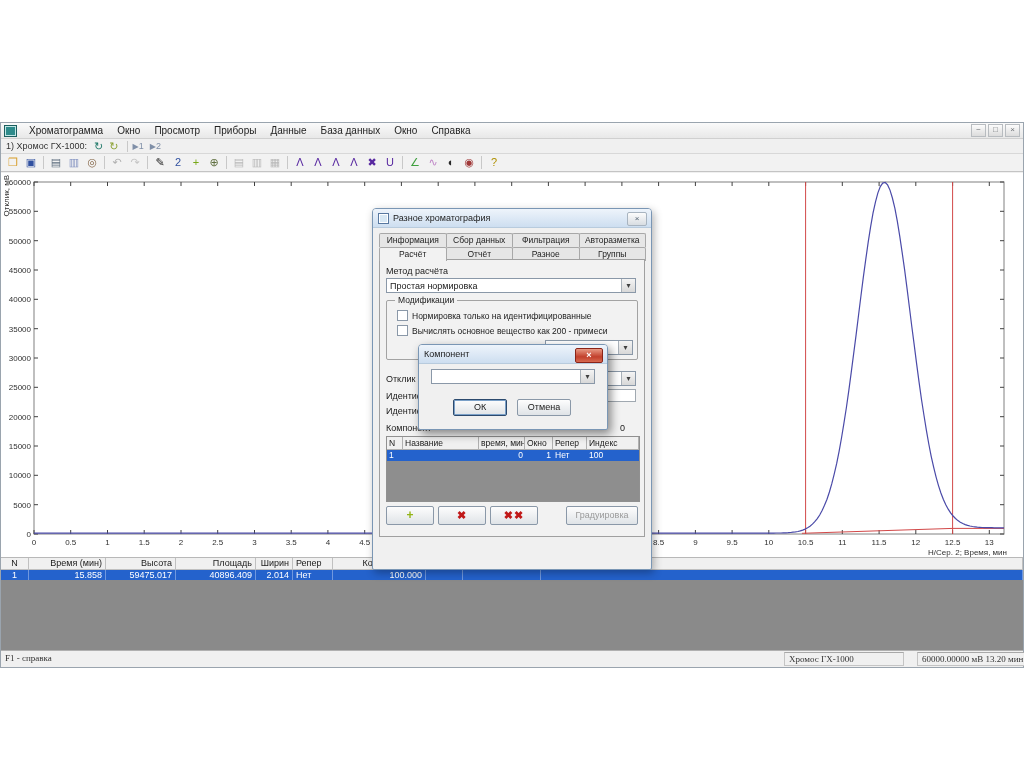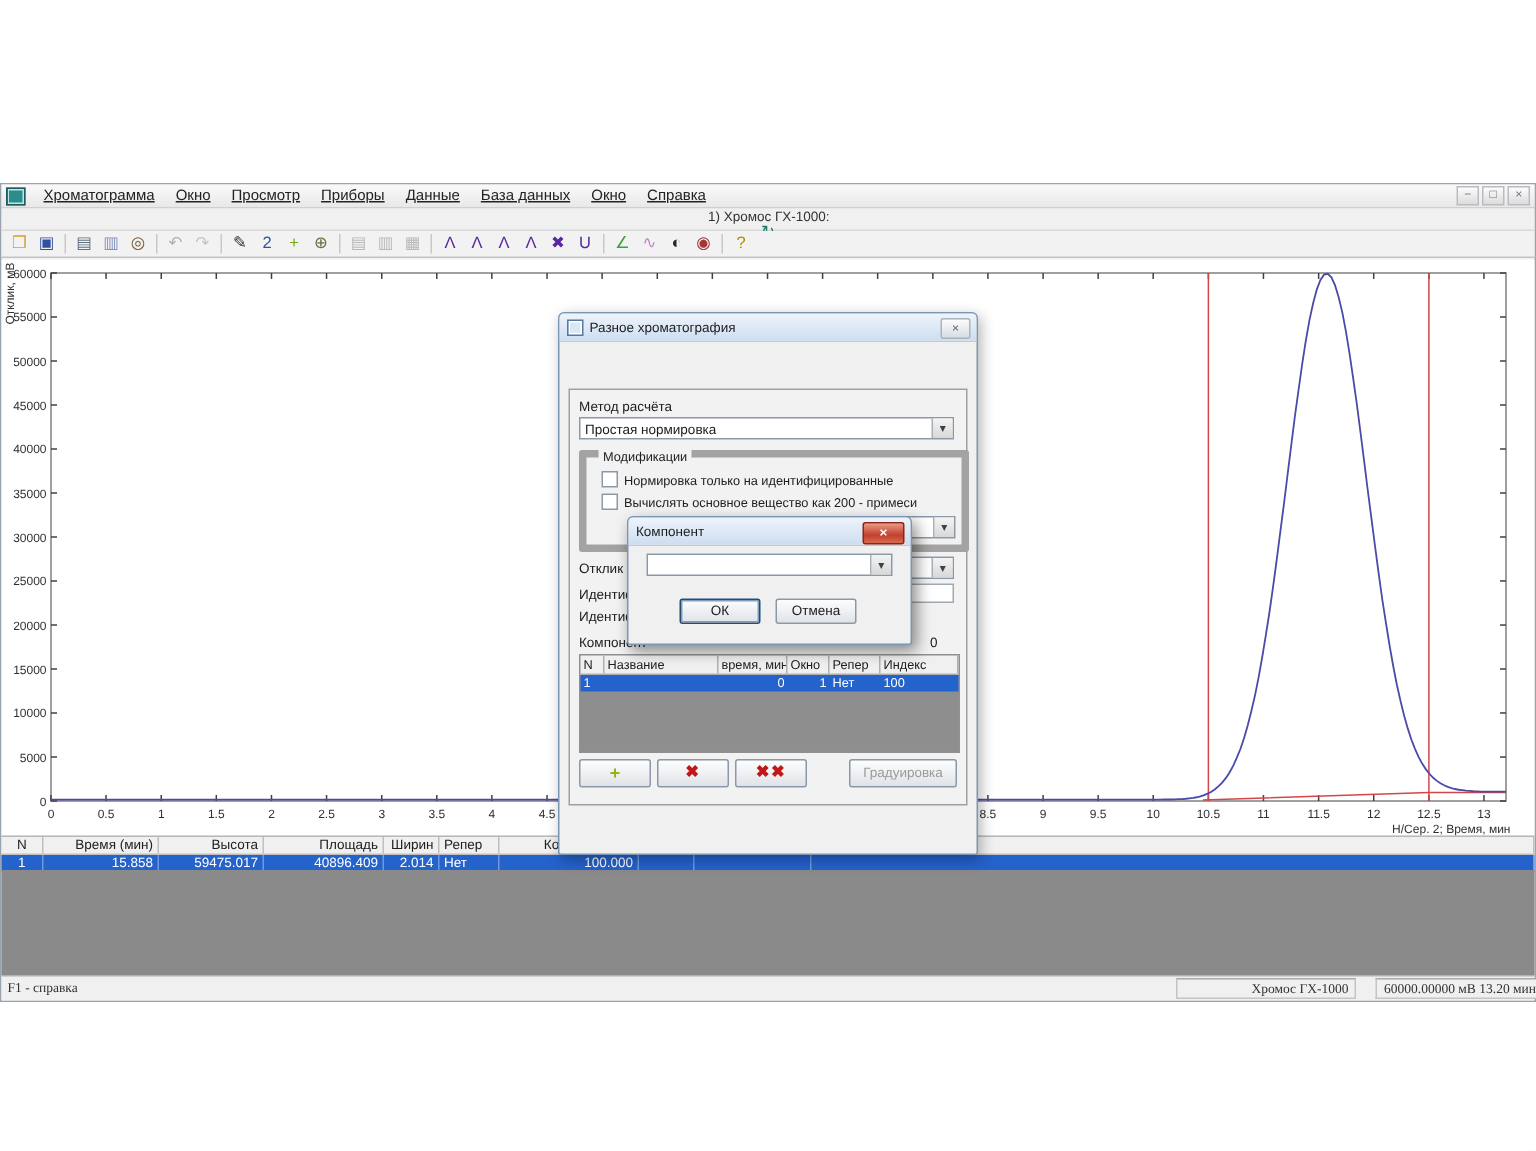--- a/index.html
+++ b/index.html
@@ -5,27 +5,27 @@
   html,body{margin:0;padding:0;width:1024px;height:767px;background:#ffffff;
     font-family:"Liberation Sans",sans-serif;overflow:hidden;}
   #appwin{position:absolute;left:0;top:122px;width:1022px;height:544px;
     border:1px solid #9aa4ae;background:#f0f0f0;}
   
   .menubar{position:absolute;left:0;top:0;width:100%;height:15px;
     background:linear-gradient(#fafafa,#e8e8e8);border-bottom:1px solid #d0d0d0;
     display:flex;align-items:center;font-size:10px;color:#222;}
   .appicon{width:11px;height:10px;margin:0 5px 0 3px;background:#2e8b8b;
     border:1px solid #1c5f5f;box-shadow:inset 0 0 0 1px #bfe5e5;}
-  .menu{padding:0 7px;cursor:default;text-decoration:underline;}
+  .menu{padding:0 7px;cursor:default;}
   .winbtns{margin-left:auto;display:flex;gap:2px;margin-right:3px;}
   .wb{width:13px;height:11px;border:1px solid #b8bcc0;background:linear-gradient(#fcfcfc,#dcdcdc);
     font-size:8px;line-height:10px;text-align:center;color:#707478;}
   
   .bar2{position:absolute;left:0;top:16px;width:100%;height:14px;background:#f0f0f0;
-    border-bottom:1px solid #d8d8d8;display:flex;align-items:center;font-size:9px;color:#333;flex-direction:column;}
+    border-bottom:1px solid #d8d8d8;display:flex;align-items:center;font-size:9px;color:#333;}
   .bar2 .lbl{padding:0 4px 0 5px;}
   .ticon{font-size:11px;line-height:12px;margin:0 3px;}
   .t1{color:#1f7868;} .t2{color:#8aa030;}
   .sep2{width:1px;height:11px;background:#c8c8c8;margin:0 5px;}
   .play{color:#8090a8;font-size:9px;margin-right:6px;}
   .play i{font-style:normal;font-size:8px;}
   
   .toolbar{position:absolute;left:0;top:31px;width:100%;height:18px;background:#f2f2f2;
     border-bottom:1px solid #c4c4c4;display:flex;align-items:center;padding-left:3px;box-sizing:border-box;}
   .tbtn{width:16px;height:15px;text-align:center;font-size:11px;line-height:15px;
@@ -45,21 +45,21 @@
   .rsel{background:#2462cc;color:#ffffff;}
   .rsel .rc{border-right:1px solid rgba(255,255,255,0.35);}
   .rc{box-sizing:border-box;padding:0 3px;overflow:hidden;white-space:nowrap;}
   .num{text-align:right;} .ctr{text-align:center;}
   .void{position:absolute;left:0;top:457px;width:100%;height:70px;background:#8a8a8a;}
   
   .statusbar{position:absolute;left:0;top:527px;width:100%;height:16px;background:#f0f0f0;
     border-top:1px solid #b0b0b0;font-size:9px;color:#333;font-family:Liberation Serif, serif;}
   .sbleft{position:absolute;left:4px;top:2px;}
   .sbcell{position:absolute;top:1px;height:12px;border:1px solid #c4c4c4;border-top-color:#a8a8a8;
-    padding:0 4px;line-height:12px;background:#f0f0f0;text-align:right;}
+    padding:0 4px;line-height:12px;background:#f0f0f0;}
   
   .dlg{position:absolute;background:#f0f0f0;border:1px solid #7a96b4;border-radius:4px 4px 2px 2px;
     box-shadow:2px 3px 9px rgba(0,0,0,0.30);}
   .dtitle{height:18px;border-radius:3px 3px 0 0;background:linear-gradient(#eef4fb,#cddef0);
     border-bottom:1px solid #b8cbdd;font-size:9px;color:#1c1c1c;display:flex;align-items:center;
     padding-left:5px;position:relative;}
   .dicon{width:9px;height:9px;background:#d8e8f4;border:1px solid #5878a0;margin-right:4px;
     box-shadow:inset 0 0 0 1px #ffffff;}
   .dclose{position:absolute;right:4px;top:3px;width:18px;height:12px;border:1px solid #a8b4c0;
     border-radius:2px;background:linear-gradient(#fcfcfc,#d8dde2);font-size:8px;line-height:11px;
@@ -75,21 +75,21 @@
     overflow:hidden;white-space:nowrap;}
   .tab.active{background:#f2f2f2;position:relative;z-index:2;}
   .panel{position:absolute;left:6px;top:50px;width:264px;height:276px;border:1px solid #a0a0a0;
     background:#f2f2f2;font-size:9px;color:#202020;}
   .plbl{position:absolute;}
   .combo{position:absolute;height:15px;background:#ffffff;border:1px solid #8a98a8;box-sizing:border-box;}
   .combo .cval{position:absolute;left:3px;top:1px;font-size:9px;line-height:12px;white-space:nowrap;}
   .combo .carr{position:absolute;right:0;top:0;bottom:0;width:13px;background:linear-gradient(#f4f4f4,#d8d8d8);
     border-left:1px solid #a8b0b8;font-size:8px;text-align:center;line-height:13px;color:#404040;}
   .edit{position:absolute;background:#ffffff;border:1px solid #a0a8b0;box-sizing:border-box;}
-  .grp{position:absolute;left:6px;top:40px;width:250px;height:58px;border:5px solid #a3a3a3;border-radius:2px;}
+  .grp{position:absolute;left:6px;top:40px;width:250px;height:58px;border:1px solid #a3a3a3;border-radius:2px;}
   .grp legend,.grplbl{position:absolute;top:-6px;left:8px;background:#f2f2f2;padding:0 3px;font-size:8.5px;}
   .cbrow{position:absolute;left:10px;display:flex;align-items:center;font-size:8.5px;white-space:nowrap;}
   .cbx{width:9px;height:9px;background:#ffffff;border:1px solid #8a98a8;margin-right:4px;flex:0 0 auto;}
   
   .ctable{position:absolute;left:6px;top:176px;width:252px;height:64px;border:1px solid #909090;
     background:#8e8e8e;font-size:8.5px;}
   .crow{display:flex;height:12px;line-height:12px;}
   .chead{background:#f0f0f0;border-bottom:1px solid #b0b0b0;color:#202020;}
   .chead .cc{border-right:1px solid #b0b0b0;}
   .cselect{background:#2462cc;color:#ffffff;height:11px;line-height:11px;}
@@ -336,20 +336,34 @@
   </div>
 </div>
 
 <div class="dlg" id="methodDlg" style="left:372px;top:208px;width:278px;height:360px;">
   <div class="dtitle">
     <span class="dicon"></span>
     <span>Разное хроматография</span>
     <span class="dclose">×</span>
   </div>
 
+  <div class="tabs">
+    <div class="trow">
+      <span class="tab">Информация</span>
+      <span class="tab">Сбор данных</span>
+      <span class="tab">Фильтрация</span>
+      <span class="tab">Авторазметка</span>
+    </div>
+    <div class="trow">
+      <span class="tab active">Расчёт</span>
+      <span class="tab">Отчёт</span>
+      <span class="tab">Разное</span>
+      <span class="tab">Группы</span>
+    </div>
+  </div>
 
   <div class="panel">
     <span class="plbl" style="left:6px;top:6px">Метод расчёта</span>
 
     <span class="combo" style="left:6px;top:18px;width:250px">
       <span class="cval">Простая нормировка</span>
       <span class="carr">▾</span>
     </span>
 
     <span class="grp">

